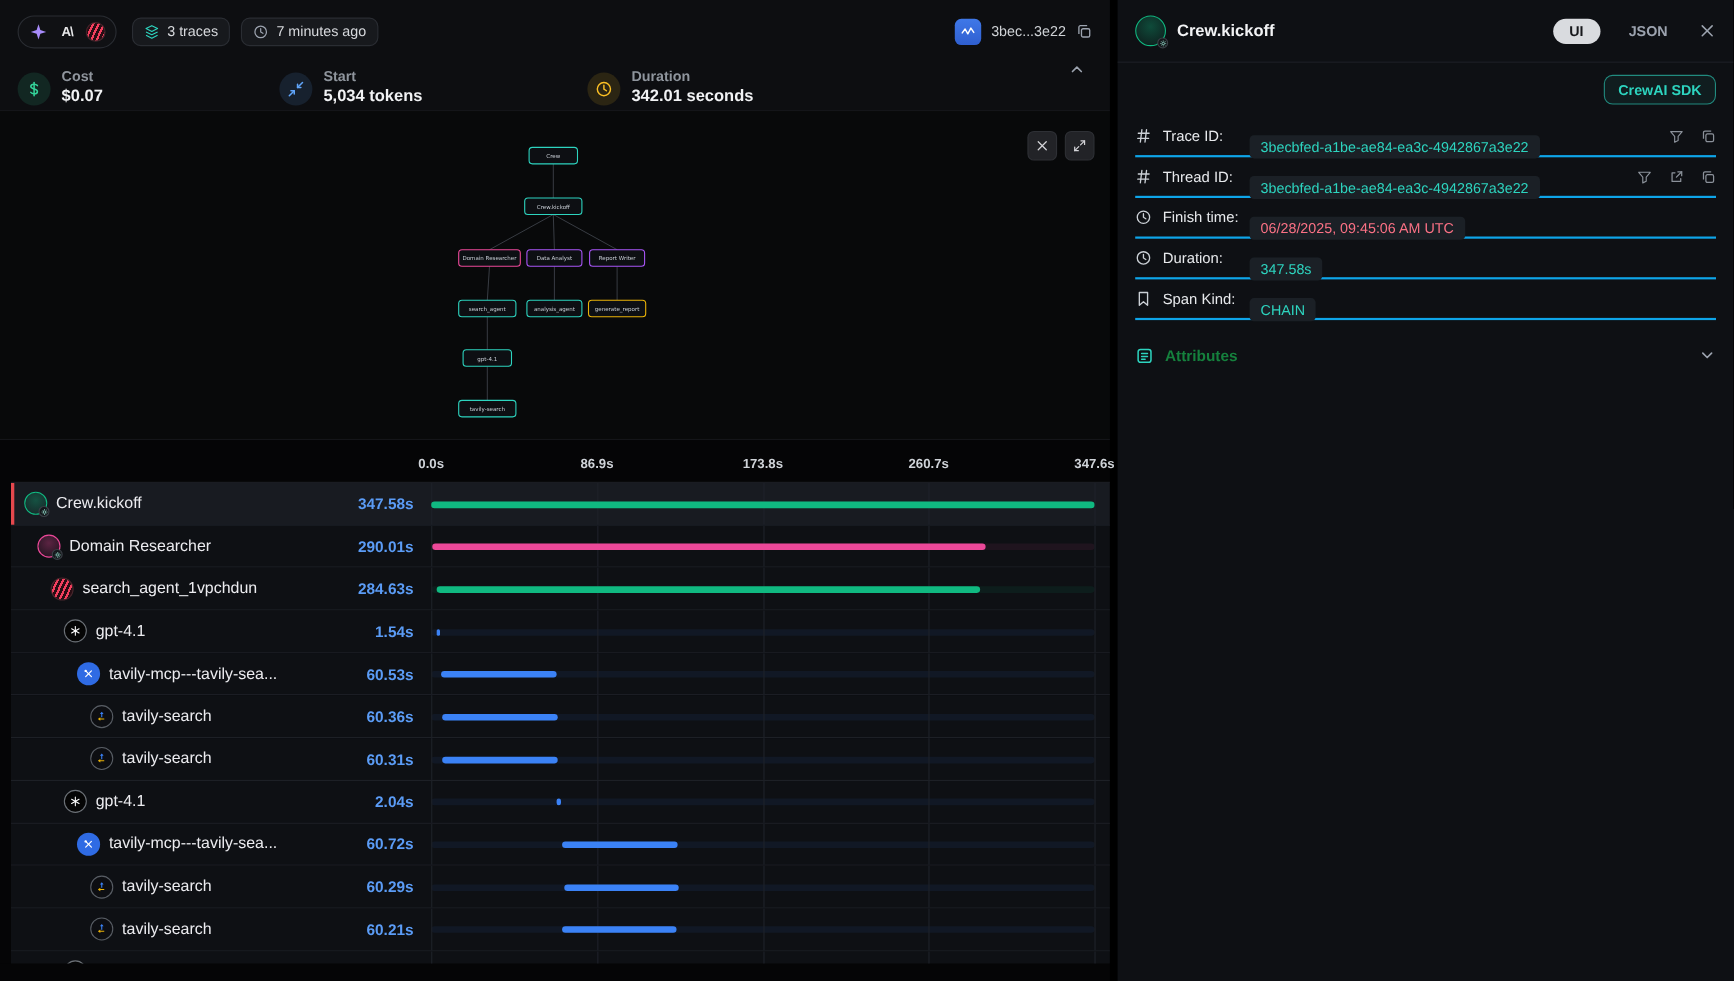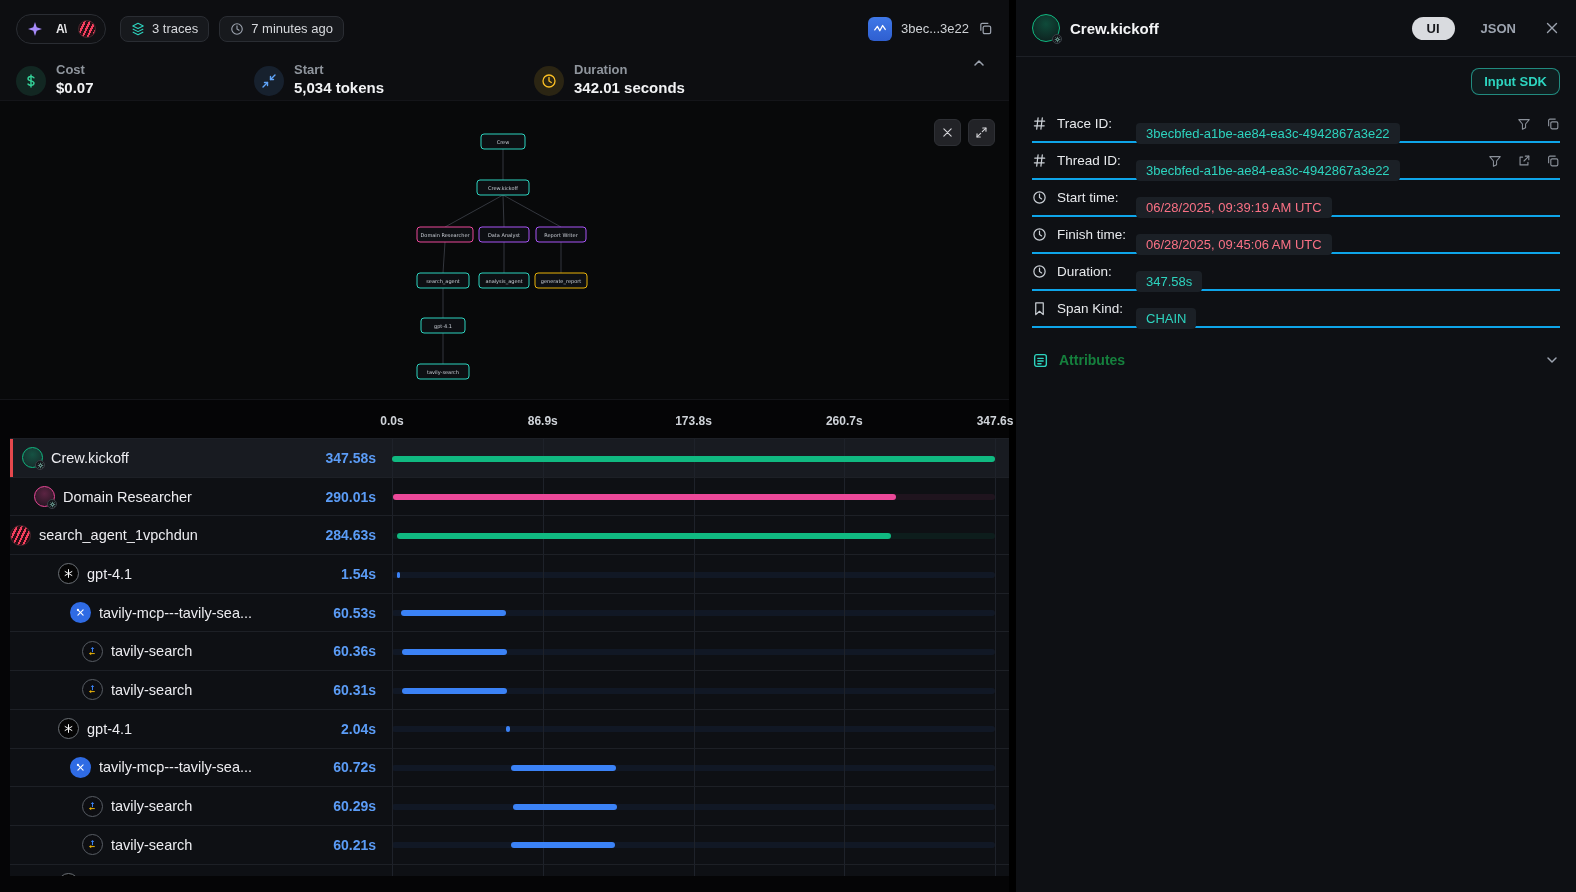--- a/index.html
+++ b/index.html
@@ -347,21 +347,21 @@
       <span class="track" style="left:382px;width:603px;background:rgba(236,72,153,0.08)"></span>
       <span class="gline" style="left:382px"></span>
             <span class="gline" style="left:532.75px"></span>
             <span class="gline" style="left:683.5px"></span>
             <span class="gline" style="left:834.25px"></span>
             <span class="gline" style="left:985px"></span>
       <span class="bar" style="left:382.5204257767549px;width:503.0955983889528px;background:#ec4899"></span>
     </div>
     <div class="trow">
 
-      <div class="tname" style="">
+      <div class="tname" style="padding-left:36px">
         <span class="ric crew-stripe"></span>
         <span class="tname-t">search_agent_1vpchdun</span>
         <span class="tdur">284.63s</span>
       </div>
       <span class="track" style="left:382px;width:603px;background:rgba(16,185,129,0.08)"></span>
       <span class="gline" style="left:382px"></span>
             <span class="gline" style="left:532.75px"></span>
             <span class="gline" style="left:683.5px"></span>
             <span class="gline" style="left:834.25px"></span>
             <span class="gline" style="left:985px"></span>
@@ -580,21 +580,21 @@
       </span>
       <span class="p-title">Crew.kickoff</span>
       <span class="tab-ui">UI</span>
       <span class="tab-json">JSON</span>
       <span class="p-close"><svg viewBox="0 0 16 16" fill="none">
             <path d="M3.5 3.5l9 9M12.5 3.5l-9 9" stroke="currentColor" stroke-width="1.4" stroke-linecap="round"></path>
           </svg></span>
     </div>
     <div class="p-body">
       <div class="sdk-row">
-        <span class="sdk-chip">Input SDK</span>
+        <span class="sdk-chip">CrewAI SDK</span>
       </div>
       <div id="fields">
     <div class="frow">
       <span class="f-lab">
         <span class="f-ic">
                 <svg viewBox="0 0 16 16" fill="none">
                   <g stroke="currentColor" stroke-width="1.3" stroke-linecap="round">
                     <path d="M6.5 2L5 14M11 2L9.5 14M3 5.5h10.5M2.5 10.5H13"></path>
                   </g>
                 </svg>
@@ -646,37 +646,20 @@
                 </svg>
               </span>
               <span class="act">
                 <svg viewBox="0 0 16 16" fill="none">
                   <g stroke="currentColor" stroke-width="1.3">
                     <rect x="5.5" y="5.5" width="8" height="8" rx="1.5"></rect>
                     <path d="M3 10.5V4a1.5 1.5 0 0 1 1.5-1.5H11"></path>
                   </g>
                 </svg>
               </span>
-      </span>
-    </div>
-    <div class="frow">
-      <span class="f-lab">
-        <span class="f-ic">
-                <svg viewBox="0 0 16 16" fill="none">
-                  <g stroke="currentColor" stroke-width="1.3">
-                    <circle cx="8" cy="8" r="6"></circle>
-                    <path d="M8 4.5V8l2.3 1.5" stroke-linecap="round"></path>
-                  </g>
-                </svg>
-              </span>
-        <span>Start time:</span>
-      </span>
-      <span class="f-chip" style="color:#fb7185">06/28/2025, 09:39:19 AM UTC</span>
-      <span class="f-actions">
-        
       </span>
     </div>
     <div class="frow">
       <span class="f-lab">
         <span class="f-ic">
                 <svg viewBox="0 0 16 16" fill="none">
                   <g stroke="currentColor" stroke-width="1.3">
                     <circle cx="8" cy="8" r="6"></circle>
                     <path d="M8 4.5V8l2.3 1.5" stroke-linecap="round"></path>
                   </g>

